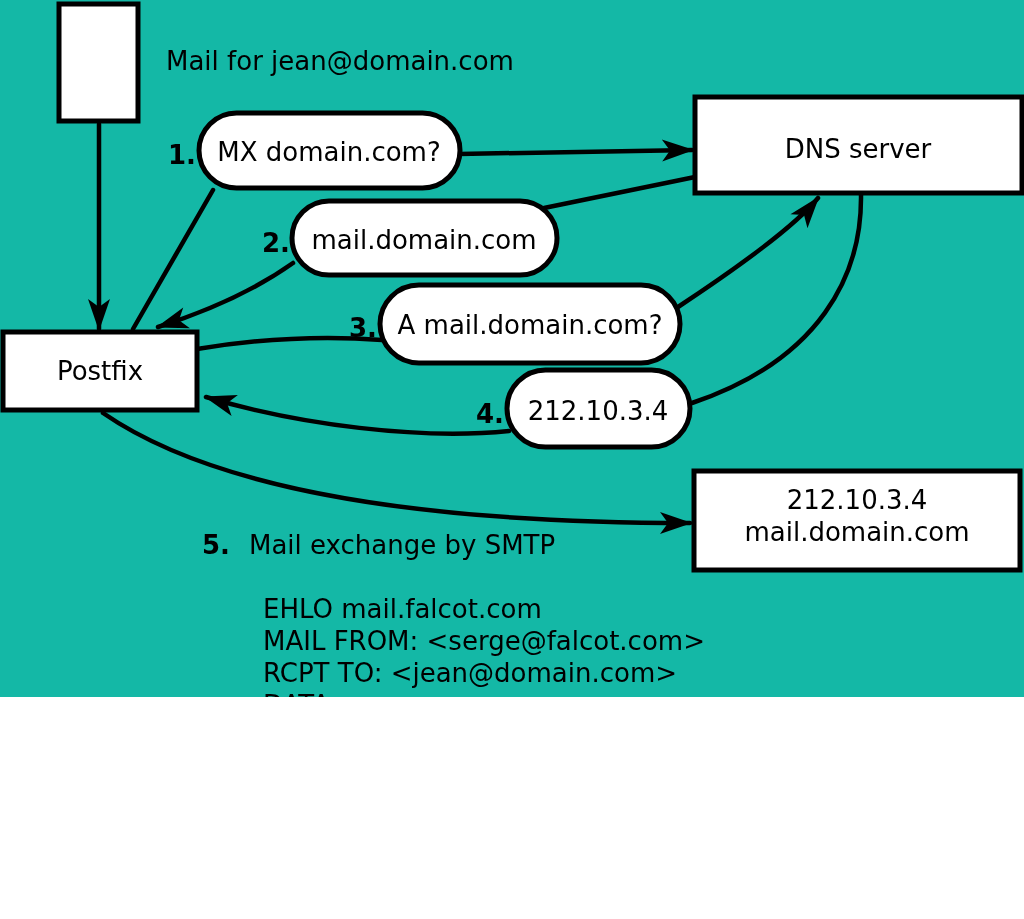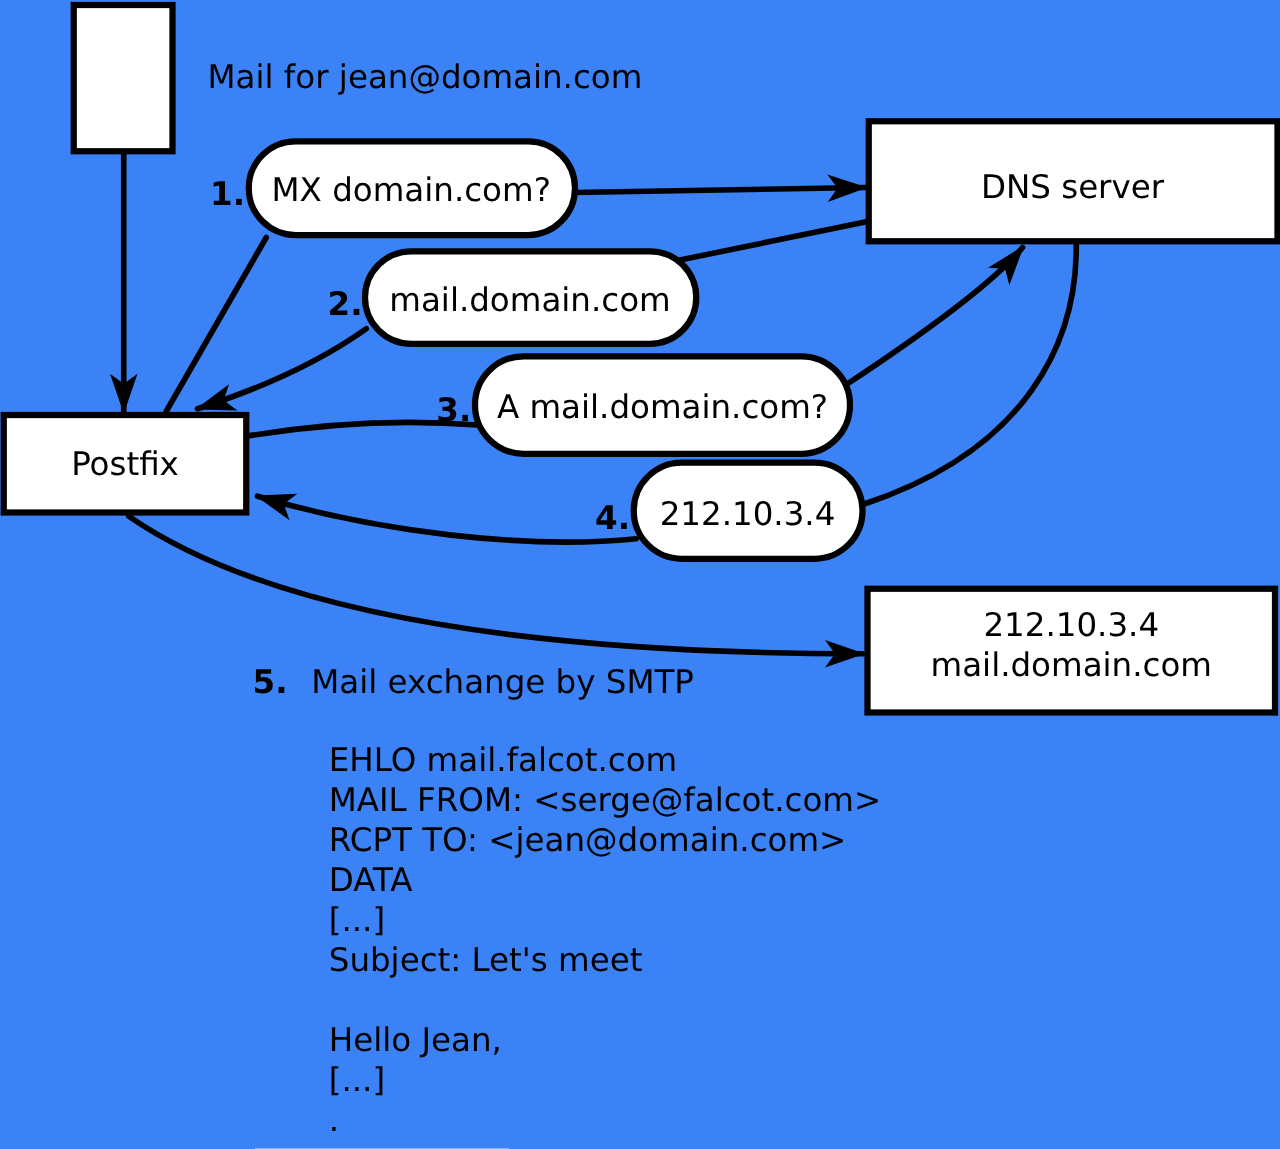--- a/index.html
+++ b/index.html
@@ -1,20 +1,20 @@
 <!DOCTYPE html>
 <html><head>
 <meta charset="utf-8">
 <style>
   html, body { margin: 0; padding: 0; background: #ffffff; }
   .canvas {
     position: relative;
     width: 1024px;
-    height: 919px;
-    background: #3b82f6;
+    height: 697px;
+    background: #14b8a6;
     overflow: hidden;
     font-family: "DejaVu Sans", sans-serif;
   }
   svg.diagram { position: absolute; left: 0; top: 0; }
   svg.diagram text {
     font-family: "DejaVu Sans", sans-serif;
     font-size: 26px;
     fill: #000000;
   }
   svg.diagram text.num { font-weight: bold; }

